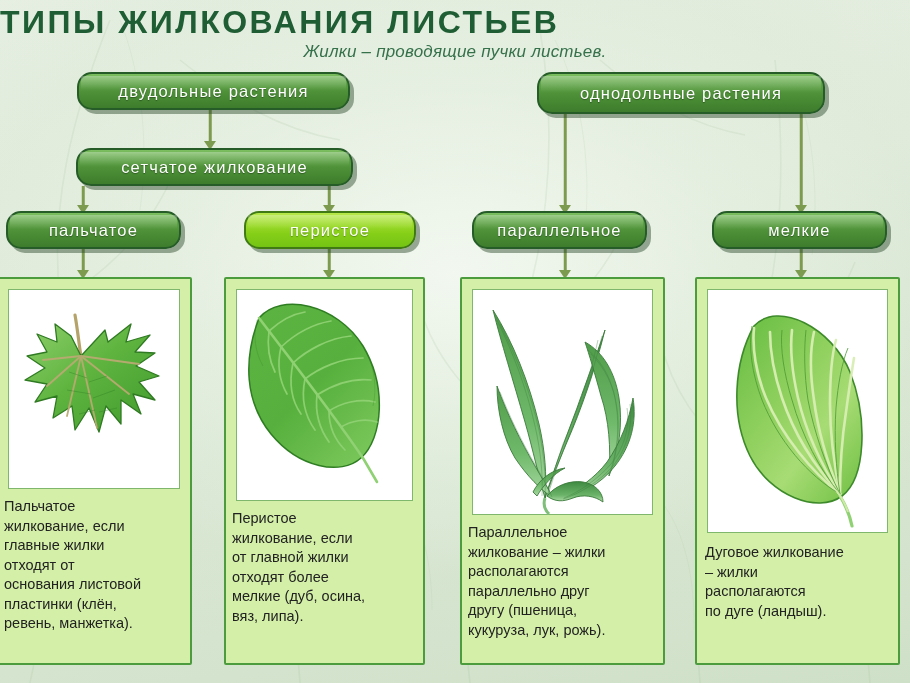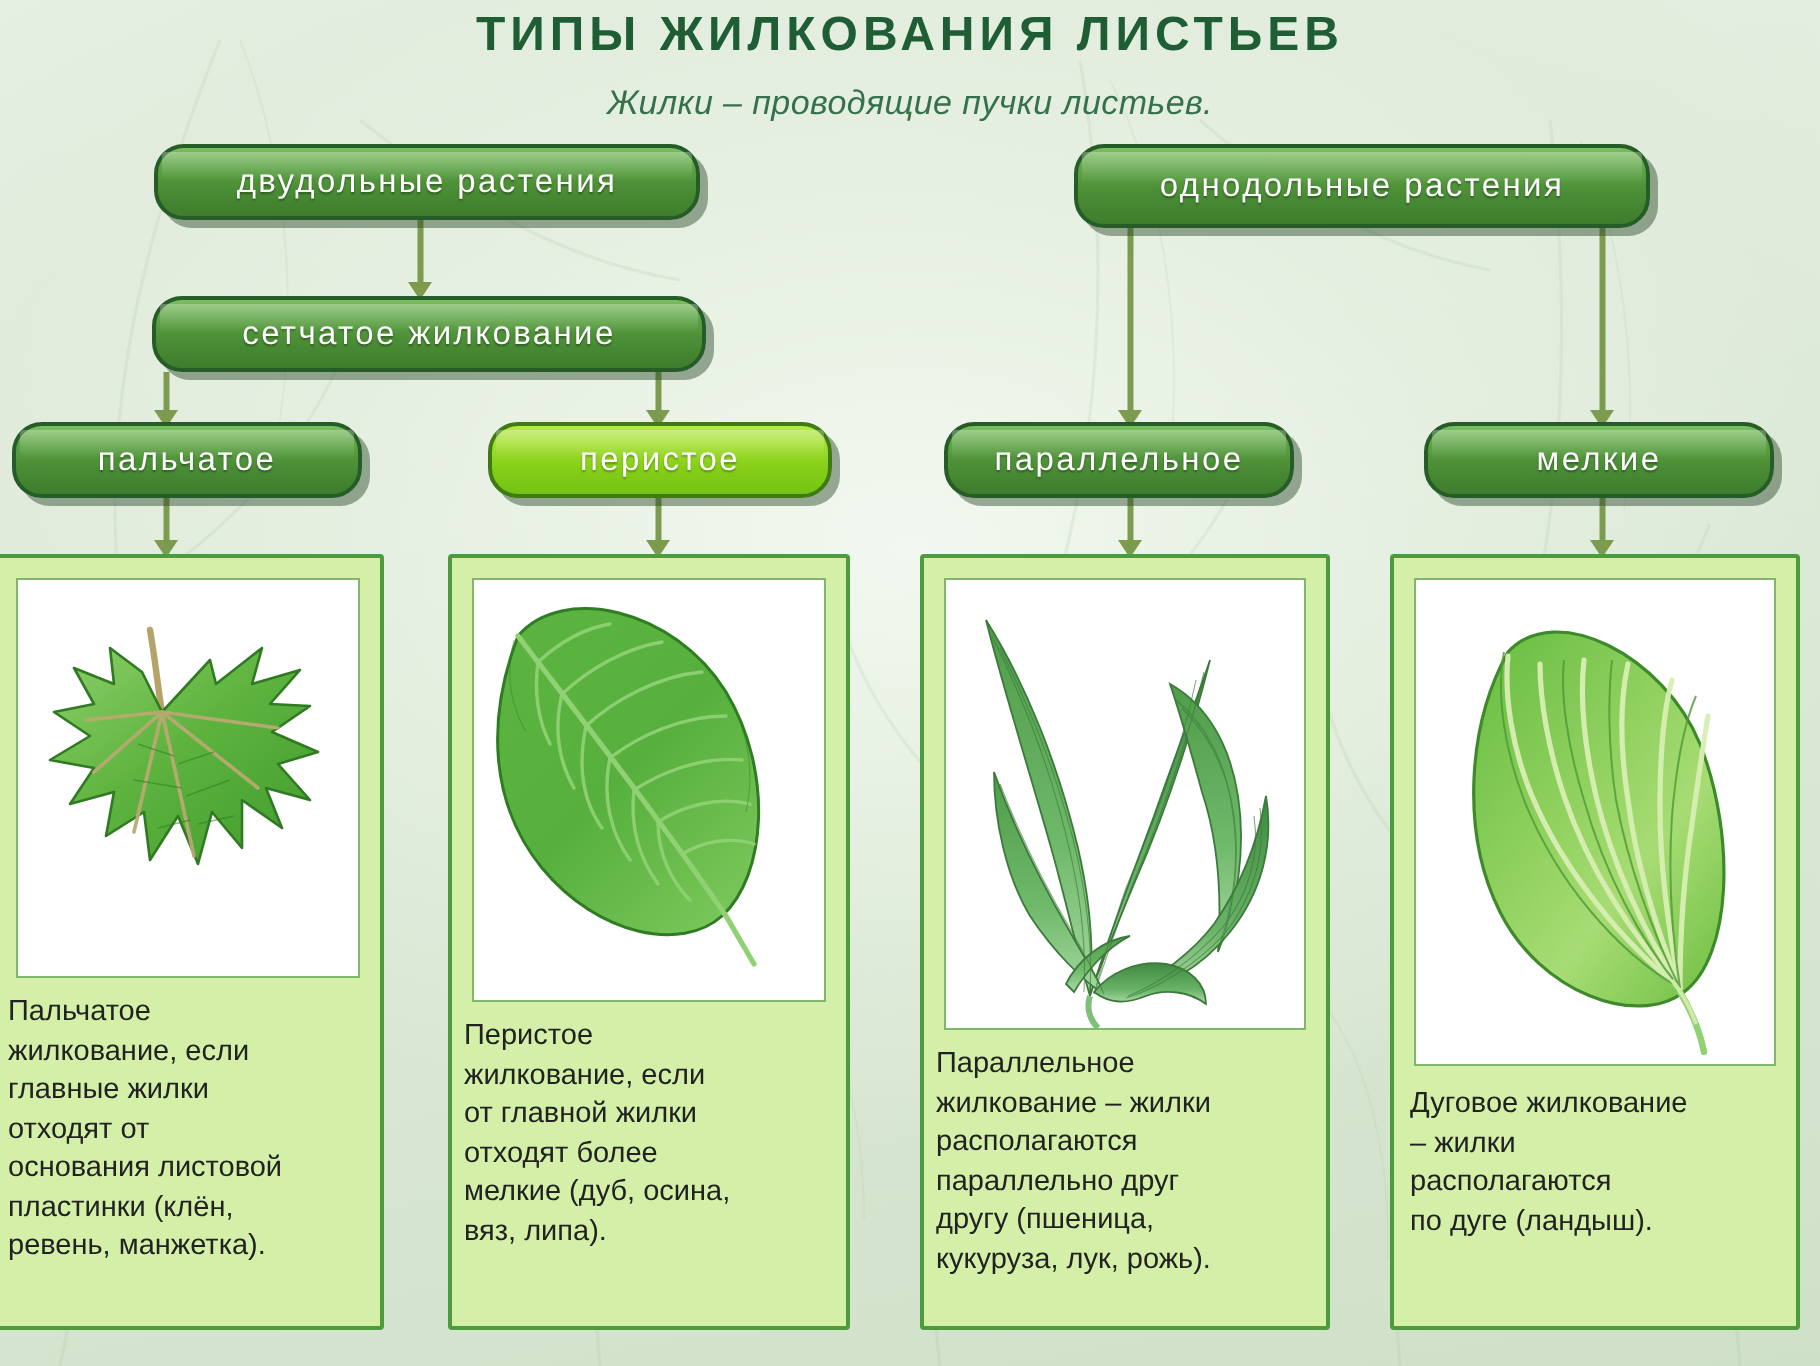--- a/index.html
+++ b/index.html
@@ -12,22 +12,22 @@
     position:relative;width:910px;height:683px;
     background:
       radial-gradient(ellipse 70% 60% at 50% 40%, rgba(245,250,243,0.85) 0%, rgba(232,242,228,0.5) 45%, rgba(210,227,204,0.15) 75%, rgba(198,218,192,0) 100%),
       linear-gradient(170deg,#e6efe2 0%,#e2ecdd 35%,#d8e6d2 70%,#cfe0c8 100%);
   }
   
   #bgtex{position:absolute;inset:0;opacity:.30;pointer-events:none;}
 
   
   .title{
-    position:absolute;left:0;right:0;top:4px;text-align:center;
-    font-size:24px;font-weight:bold;color:#1f5e34;letter-spacing:2.5px;
+    position:absolute;left:0;right:0;top:4px;
+    font-size:32px;font-weight:bold;color:#1f5e34;letter-spacing:2.5px;
     white-space:nowrap;
   }
   .subtitle{
     position:absolute;left:0;right:0;top:42px;text-align:center;
     font-size:17px;color:#35714a;letter-spacing:.2px;font-style:italic;
   }
 
   
   .box{
     position:absolute;box-sizing:border-box;

